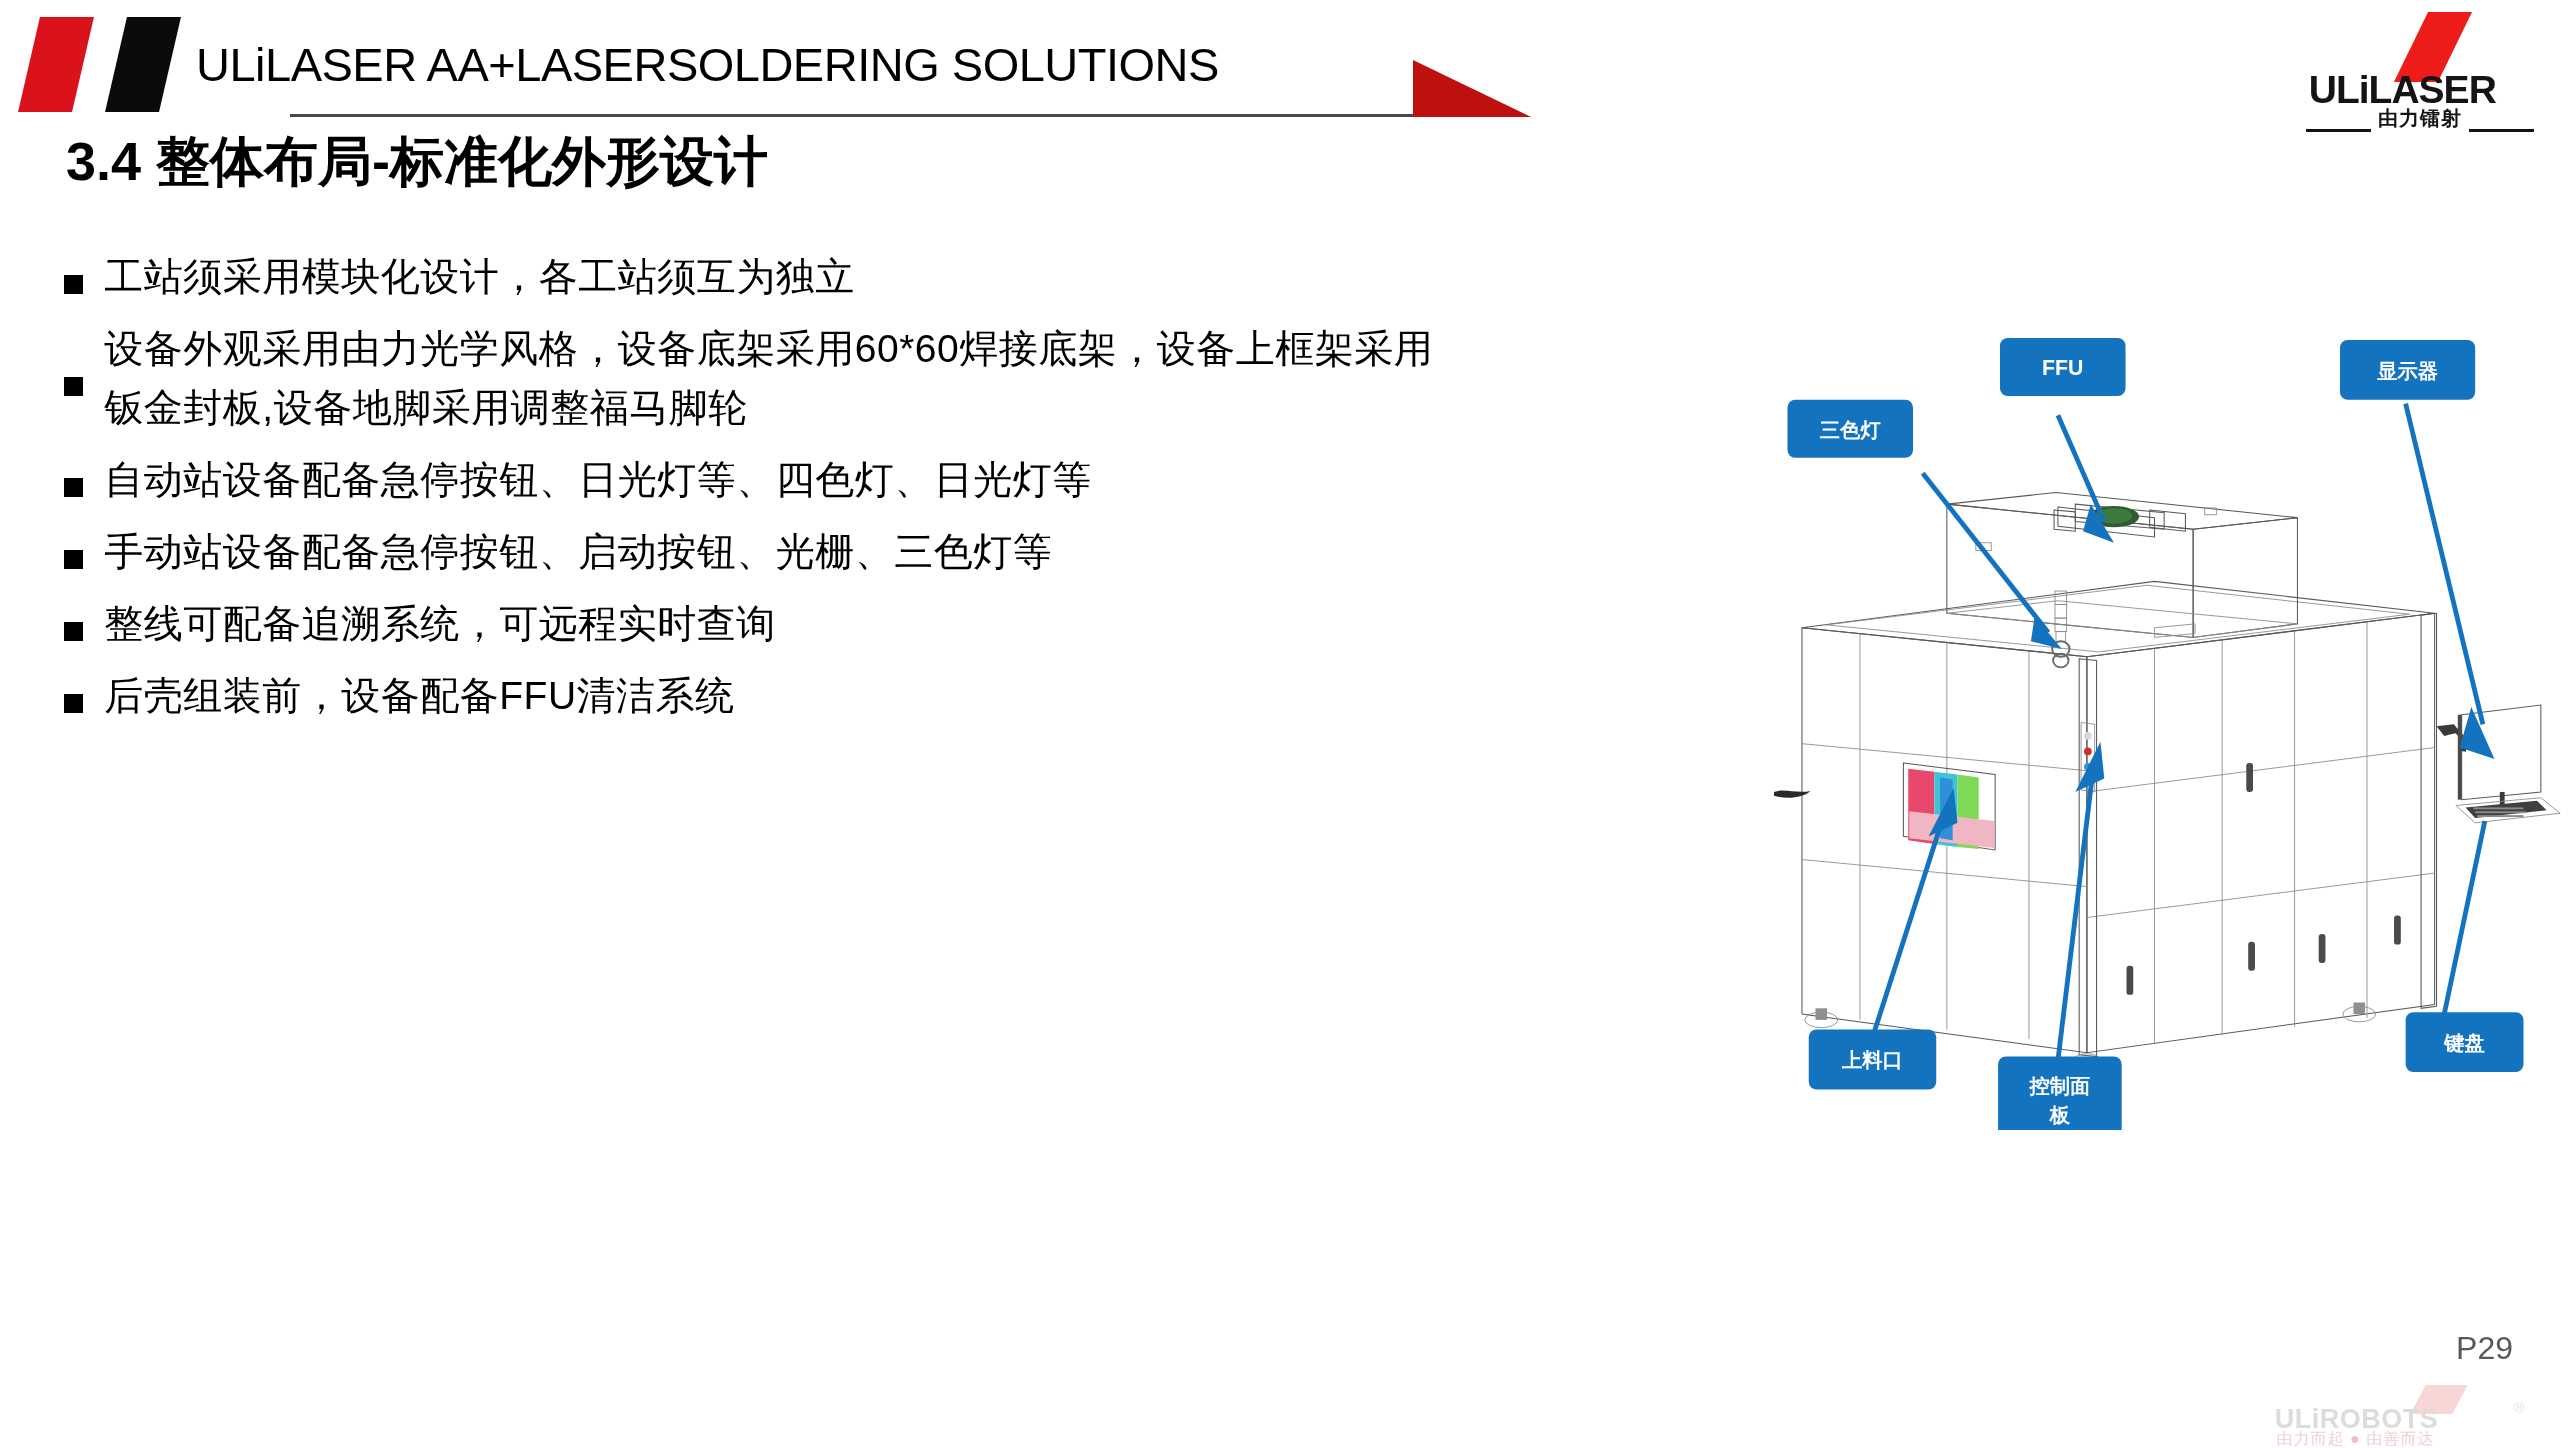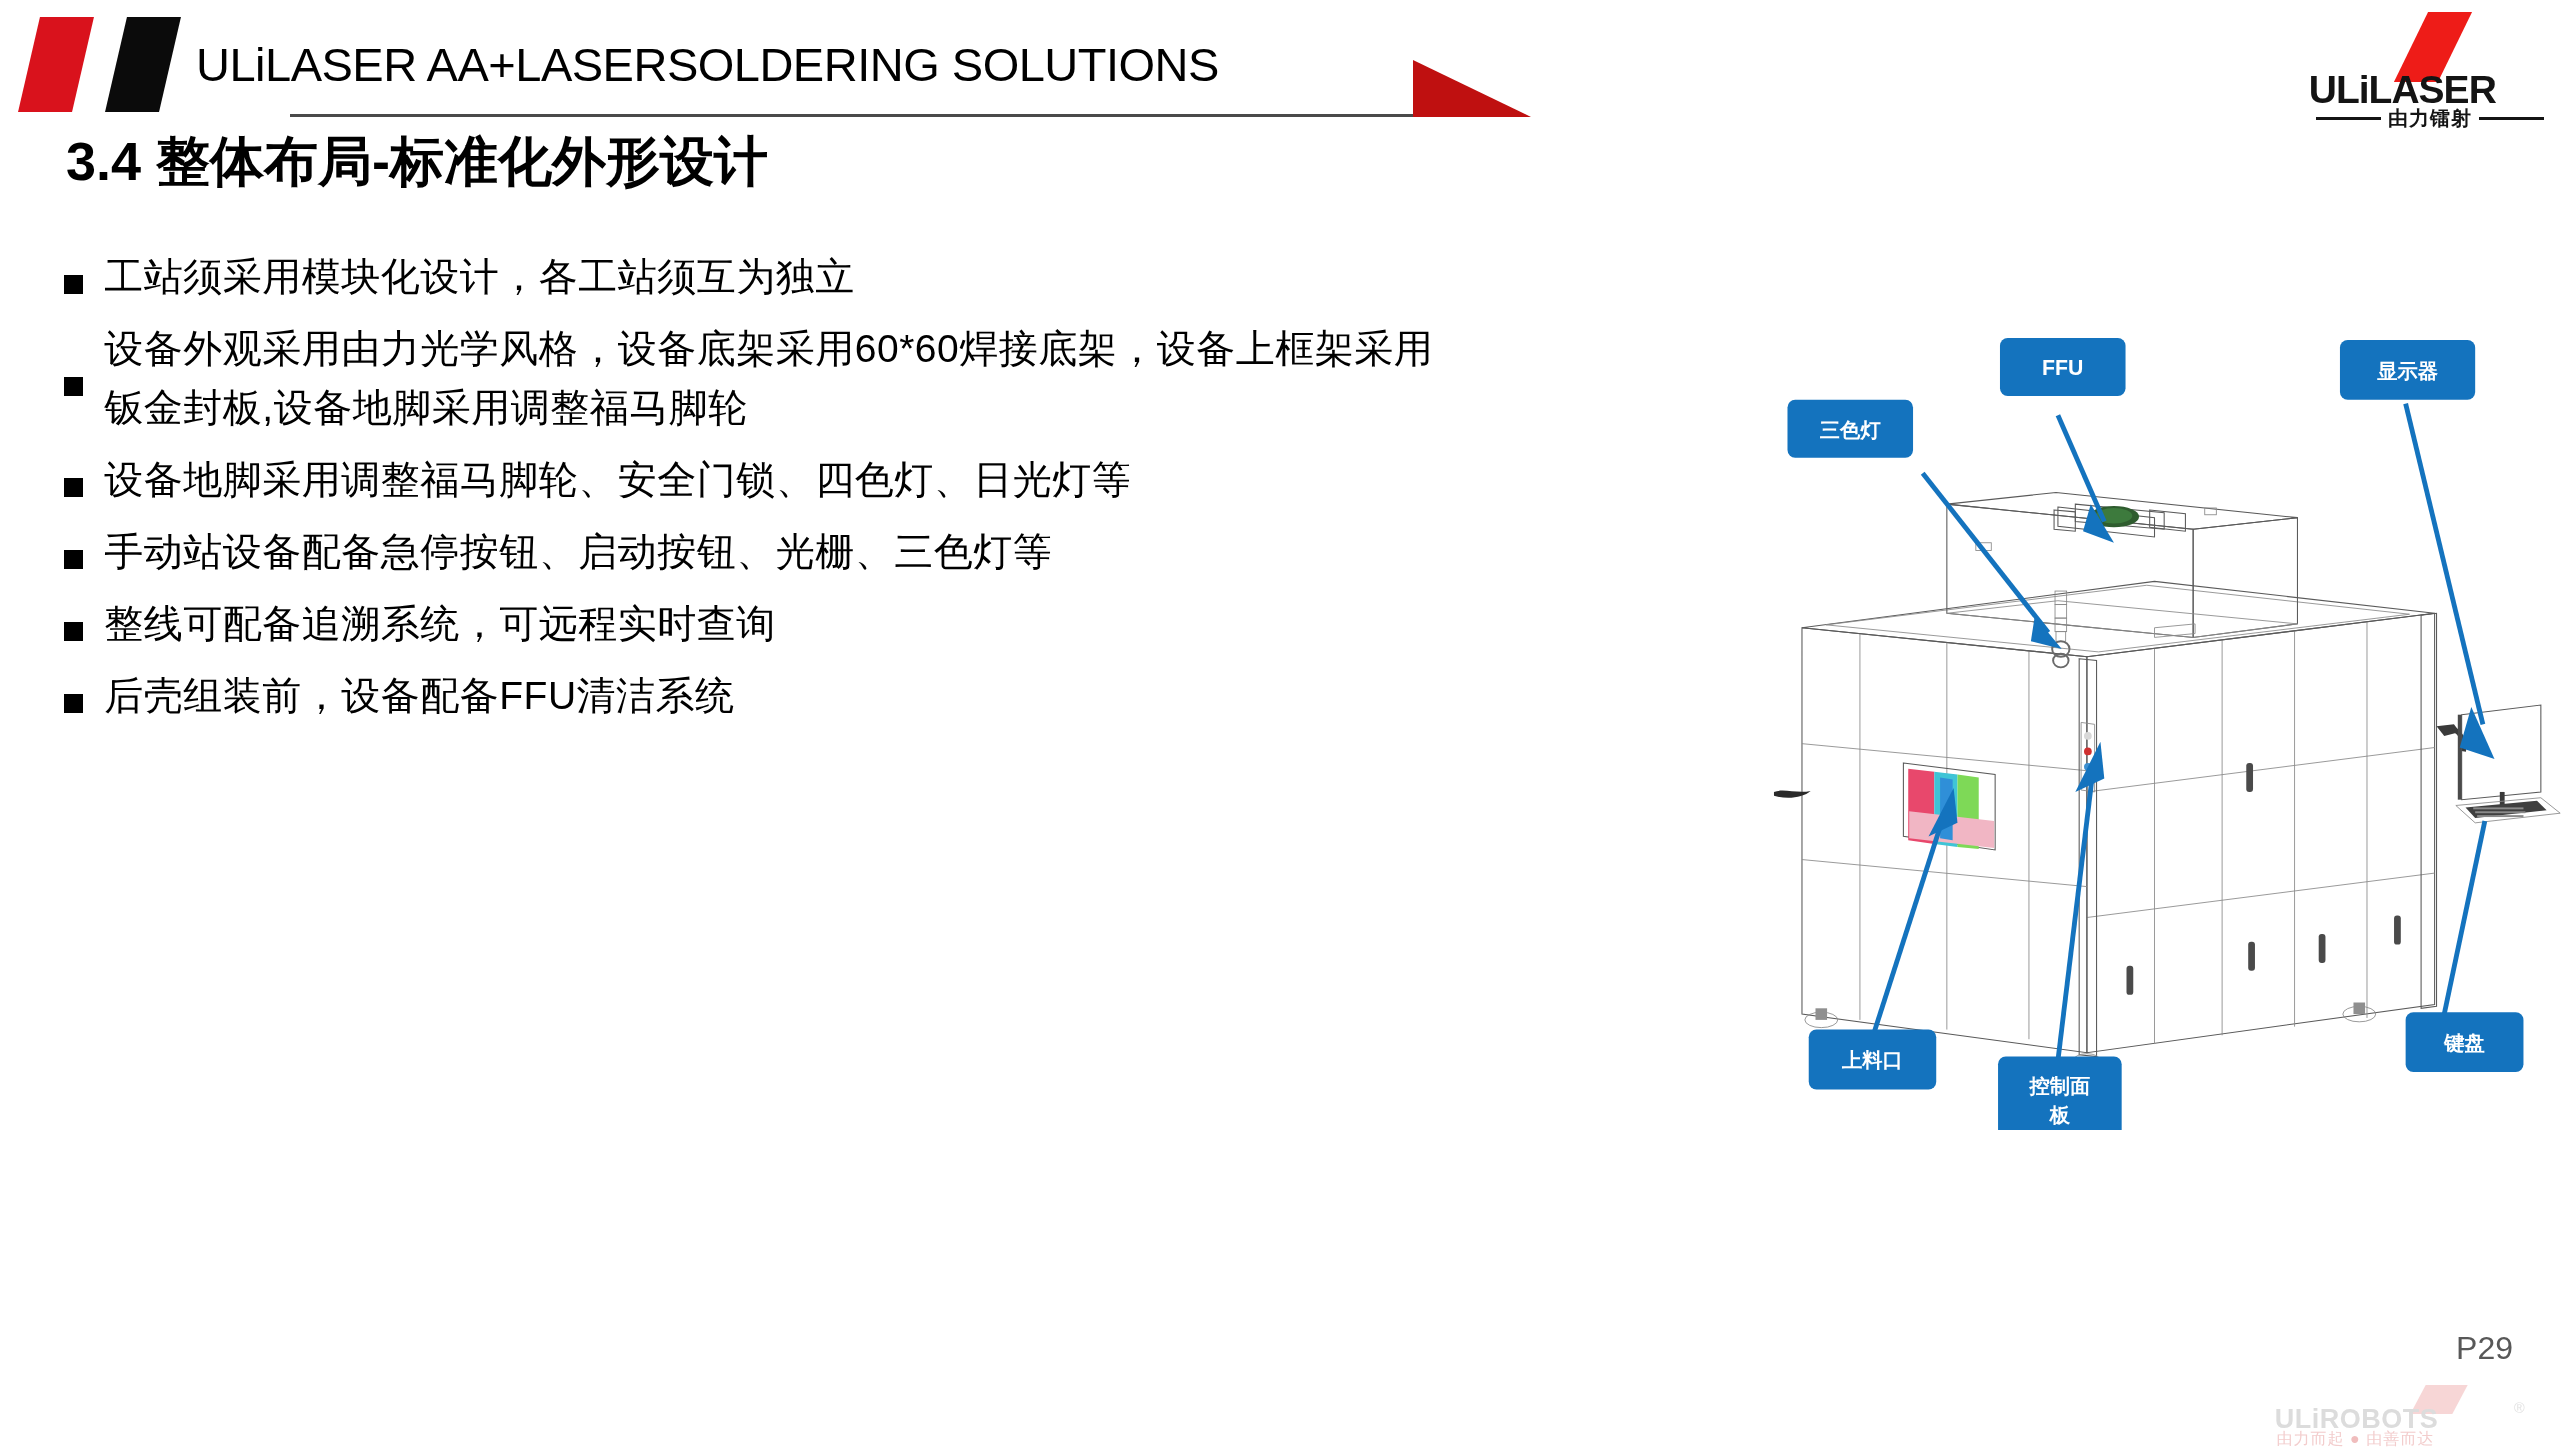--- a/index.html
+++ b/index.html
@@ -82,24 +82,24 @@
   .logo-word {
     position: absolute;
     left: 5.8px; top: 58px;
     font-size: 39px;
     font-weight: bold;
     letter-spacing: -1px;
     color: #141414;
   }
   .logo-sub {
     position: absolute;
-    left: 13px; top: 95px;
+    left: 3px; top: 95px;
     width: 228px;
     display: flex;
-    align-items: center;
+    align-items: flex-end;
     gap: 7px;
   }
   .logo-sub .ln {
     flex: 1;
     height: 2.9px;
     background: #141414;
   }
   .logo-sub .cn {
     font-size: 20px;
     font-weight: bold;
@@ -230,21 +230,21 @@
   <div class="bullet">
     <span class="sq"></span>
     <span class="txt">工站须采用模块化设计，各工站须互为独立</span>
   </div>
   <div class="bullet wide">
     <span class="sq"></span>
     <span class="txt">设备外观采用由力光学风格，设备底架采用60*60焊接底架，设备上框架采用钣金封板,设备地脚采用调整福马脚轮</span>
   </div>
   <div class="bullet">
     <span class="sq"></span>
-    <span class="txt">设备地脚采用调整福马脚轮、安全门锁、四色灯、日光灯等</span>
+    <span class="txt">自动站设备配备急停按钮、日光灯等、四色灯、日光灯等</span>
   </div>
   <div class="bullet">
     <span class="sq"></span>
     <span class="txt">手动站设备配备急停按钮、启动按钮、光栅、三色灯等</span>
   </div>
   <div class="bullet">
     <span class="sq"></span>
     <span class="txt">整线可配备追溯系统，可远程实时查询</span>
   </div>
   <div class="bullet">

